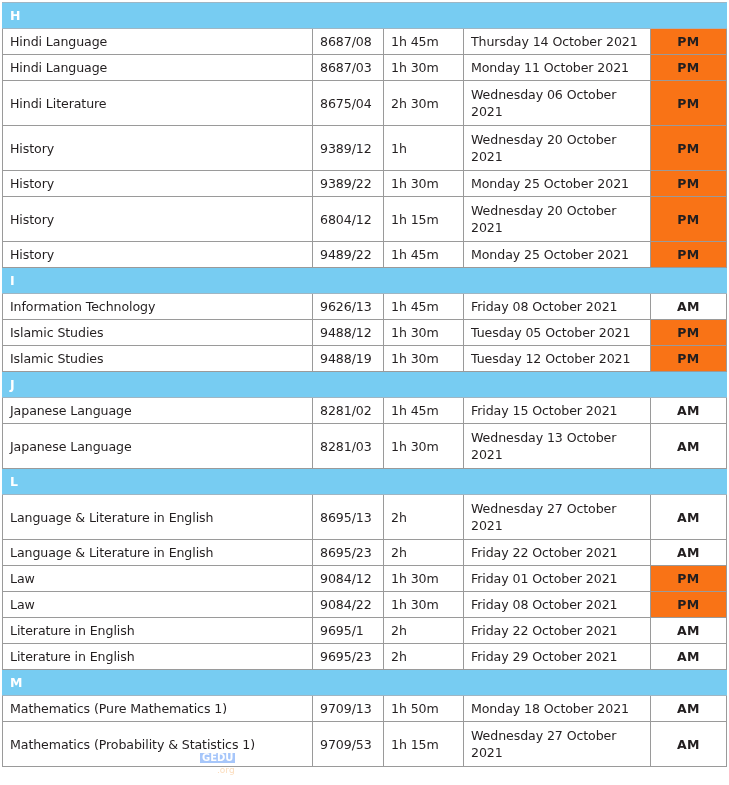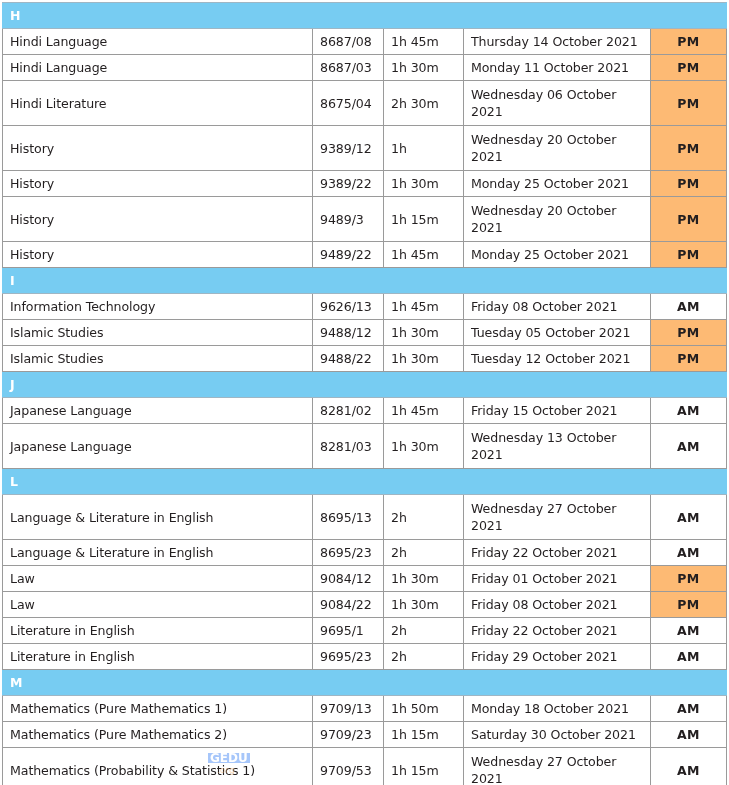--- a/index.html
+++ b/index.html
@@ -8,26 +8,26 @@
   #tbl { position: absolute; left: 2px; top: 2px; width: 724px; border-collapse: collapse;
          table-layout: fixed; font-size: 12.6px; color: #231f20; }
   #tbl td { border: 1.3px solid #9a9a9a; padding: 0 0 0 7px; height: 25px; vertical-align: middle;
             white-space: nowrap; overflow: hidden; letter-spacing: -0.1px; }
   #tbl td.date-cell { white-space: normal; line-height: 17px; padding-right: 4px; }
   #tbl tr.tall td { height: 44px; }
   #tbl tr.section td { background: #77ccf2; color: #ffffff; font-weight: bold; height: 25px;
                        border-left-color: #77ccf2; border-right-color: #77ccf2;
                        border-top-color: #9fb6c4; border-bottom-color: #9fb6c4; font-size: 12.5px; }
   #tbl td.session { text-align: center; font-weight: bold; padding: 0; font-size: 12.5px; letter-spacing: 0.5px; }
-  #tbl td.session.pm { background: #fdba74; }
+  #tbl td.session.pm { background: #f97316; }
   #tbl tr.highlight td { color: #e8413b; }
   .watermark { position: absolute; left: 181px; top: 753px; width: 120px; height: 26px;
                pointer-events: none; opacity: 0.45; }
   .wm-cn { position: absolute; left: 0; top: 0; font-size: 10px; line-height: 11px; color: #7fa9d6; font-weight: bold; margin-top: 32px; }
-  .wm-gedu { position: absolute; left: 27px; top: 0; font-size: 12px; line-height: 10px; background: #3b82f6;
+  .wm-gedu { position: absolute; left: 19px; top: 0; font-size: 10px; line-height: 10px; background: #3b82f6;
              color: #fff; padding: 0 2px; font-weight: bold; }
   .wm-org { position: absolute; left: 36px; top: 12px; font-size: 9px; color: #f6b26b; }
   .wm-city { position: absolute; left: 64px; top: -2px; font-size: 22px; color: #8ab8e6; font-style: italic; font-weight: bold; margin-top: 32px; }
 </style>
 </head>
 <body>
 
 <table id="tbl">
   <colgroup>
     <col style="width:310px">
@@ -70,21 +70,21 @@
       </tr>
       <tr>
         <td>History</td>
         <td>9389/22</td>
         <td>1h 30m</td>
         <td>Monday 25 October 2021</td>
         <td class="session pm">PM</td>
       </tr>
       <tr class="tall">
         <td>History</td>
-        <td>9489/3</td>
+        <td>6804/12</td>
         <td>1h 15m</td>
         <td class="date-cell">Wednesday 20 October 2021</td>
         <td class="session pm">PM</td>
       </tr>
       <tr>
         <td>History</td>
         <td>9489/22</td>
         <td>1h 45m</td>
         <td>Monday 25 October 2021</td>
         <td class="session pm">PM</td>
@@ -101,21 +101,21 @@
       </tr>
       <tr>
         <td>Islamic Studies</td>
         <td>9488/12</td>
         <td>1h 30m</td>
         <td>Tuesday 05 October 2021</td>
         <td class="session pm">PM</td>
       </tr>
       <tr>
         <td>Islamic Studies</td>
-        <td>9488/22</td>
+        <td>9488/19</td>
         <td>1h 30m</td>
         <td>Tuesday 12 October 2021</td>
         <td class="session pm">PM</td>
       </tr>
       <tr class="section">
         <td colspan="5">J</td>
       </tr>
       <tr>
         <td>Japanese Language</td>
         <td>8281/02</td>
@@ -176,27 +176,20 @@
         <td class="session">AM</td>
       </tr>
       <tr class="section">
         <td colspan="5">M</td>
       </tr>
       <tr>
         <td>Mathematics (Pure Mathematics 1)</td>
         <td>9709/13</td>
         <td>1h 50m</td>
         <td>Monday 18 October 2021</td>
-        <td class="session">AM</td>
-      </tr>
-      <tr>
-        <td>Mathematics (Pure Mathematics 2)</td>
-        <td>9709/23</td>
-        <td>1h 15m</td>
-        <td>Saturday 30 October 2021</td>
         <td class="session">AM</td>
       </tr>
       <tr class="tall">
         <td>Mathematics (Probability &amp; Statistics 1)</td>
         <td>9709/53</td>
         <td>1h 15m</td>
         <td class="date-cell">Wednesday 27 October 2021</td>
         <td class="session">AM</td>
       </tr>
     </tbody>

